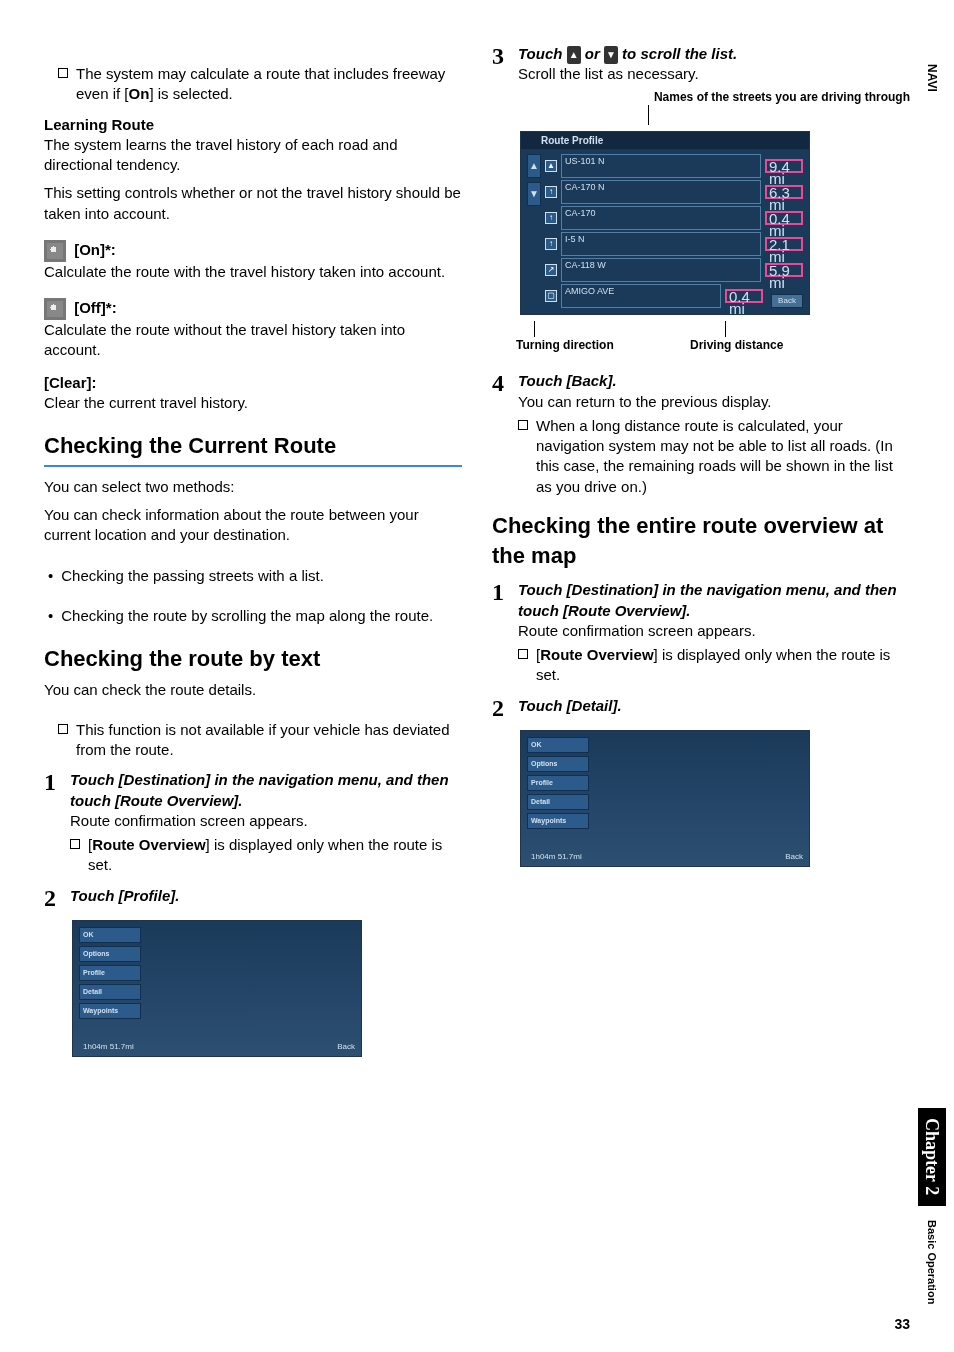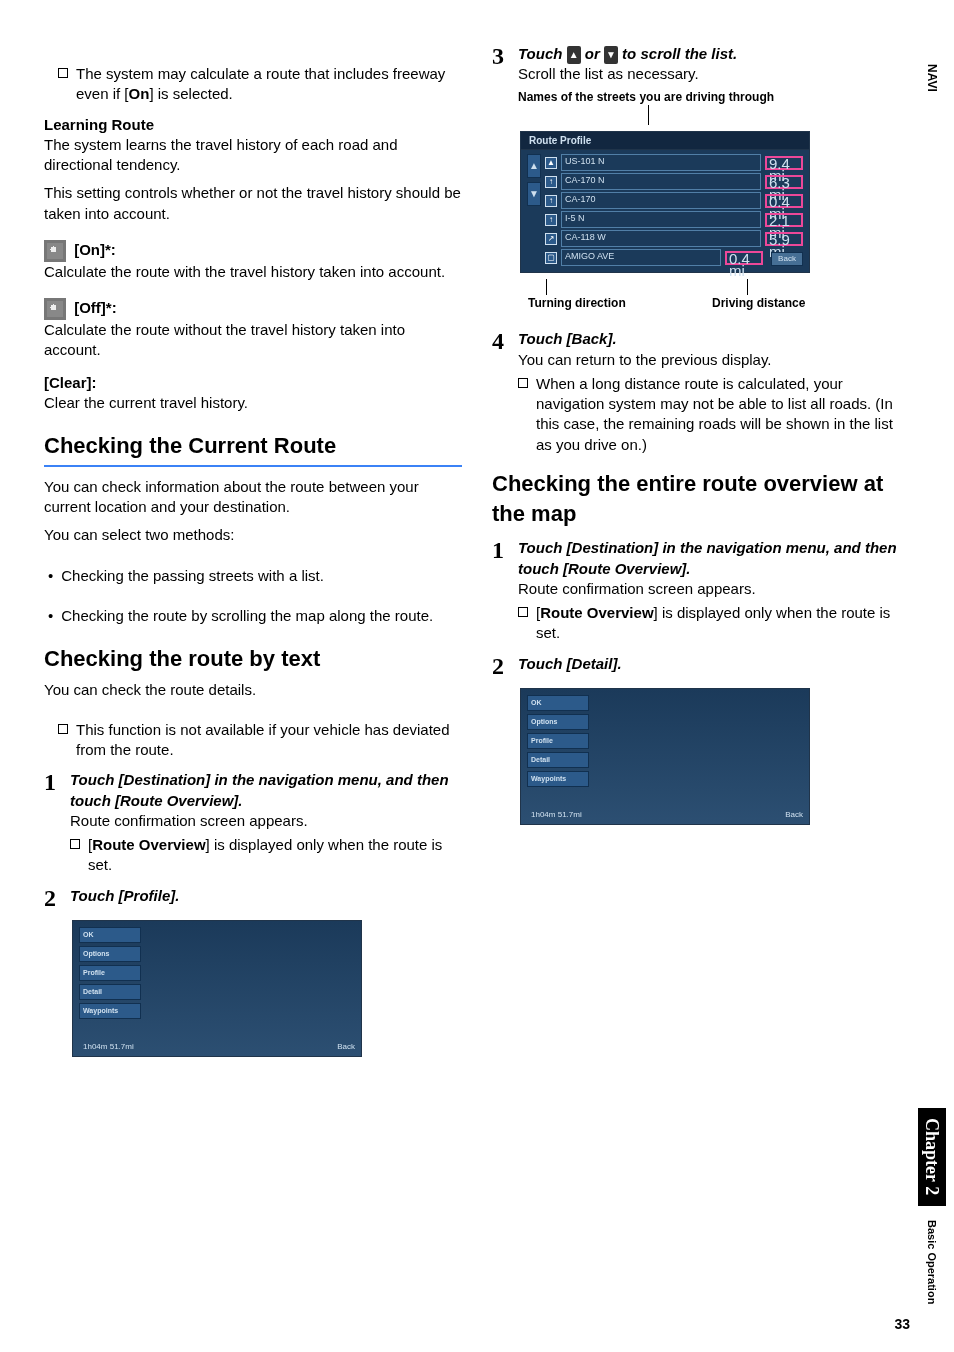--- a/index.html
+++ b/index.html
@@ -100,40 +100,40 @@
     font-weight:700;
   }
   .img-overlay-text{
     position:absolute; color:#cfe0ef; font-size:8px;
   }
   .route-img {
     width: 290px; margin: 6px 0 6px 28px;
   }
   .route-header{
     background:#122740; color:#cfe0ef; font-size:10px; font-weight:700;
-    padding:2px 8px; border:1px solid #20344a;
+    padding:2px 20px; border:1px solid #20344a;
   }
   .route-body{
     background:#1b3a5a; border:1px solid #20344a; border-top:none;
     padding:4px 6px 6px 6px;
     display:flex; gap:4px; align-items:flex-start;
   }
   .route-updown{width:14px; display:flex; flex-direction:column; gap:2px;}
   .ud{width:14px;height:24px;background:#2c5a8a;border:1px solid #113050;color:#cfe0ef;text-align:center;font-size:10px;line-height:22px;}
   .route-list{flex:1; display:flex; flex-direction:column; gap:2px;}
   .route-row{display:flex; align-items:center; gap:4px;}
   .turn{width:12px;height:12px;border:1px solid #cfe0ef;background:#2c5a8a;text-align:center;font-size:8px;color:#fff;line-height:10px;}
-  .road{flex:1;color:#cfe0ef;font-size:9px;border:1px solid #517fa7;padding:0 3px;height:17px;line-height:12px;}
+  .road{flex:1;color:#cfe0ef;font-size:9px;border:1px solid #517fa7;padding:0 3px;height:24px;line-height:12px;}
   .dist{width:38px;color:#cfe0ef;font-size:15px;border:2px solid #ec4899;text-align:left;padding:0 2px;height:14px;line-height:12px;}
   .route-back{width:32px;height:14px;background:#466f95;border:1px solid #113050;color:#cfe0ef;font-size:8px;text-align:center;line-height:12px;margin-left:4px;align-self:flex-end;}
-  .anno { font-size: 12px; font-weight:700; }
+  .anno { font-size: 12px; font-weight:700;text-align:right; }
   .anno-line {
     border-left: 1px solid #000; height: 20px; margin-left: 130px;
   }
-  .anno-row{ display:flex; margin-left:28px; gap:14px;}
+  .anno-row{ display:flex; margin-left:16px; gap:4px;}
   .anno-col{ text-align:center; }
   .right-tabs {
     position: absolute;
     right: 10px; top: 60px; bottom: 44px;
     display: flex; flex-direction: column;
     align-items: center;
     width: 24px;
   }
   .tab-top {
     writing-mode: vertical-rl;
@@ -189,22 +189,22 @@
       <div style="margin-top:16px">
         <span class="icon-box"></span>
         <span class="h3" style="margin-top:0;display:inline">[Off]*:</span>
       </div>
       <div class="para">Calculate the route without the travel history taken into account.</div>
 
       <div class="h3" style="margin-top:12px">[Clear]:</div>
       <div class="para">Clear the current travel history.</div>
 
       <div class="h2">Checking the Current Route</div>
+      <div class="para">You can select two methods:</div>
       <div class="para">You can check information about the route between your current location and your destination.</div>
-      <div class="para">You can select two methods:</div>
       <div class="li-row">
           <span class="li-bullet-dot">•</span>
           <span>Checking the passing streets with a list.</span>
         </div>
       <div class="li-row para">
           <span class="li-bullet-dot">•</span>
           <span>Checking the route by scrolling the map along the route.</span>
         </div>
 
       <div class="h2b">Checking the route by text</div>

